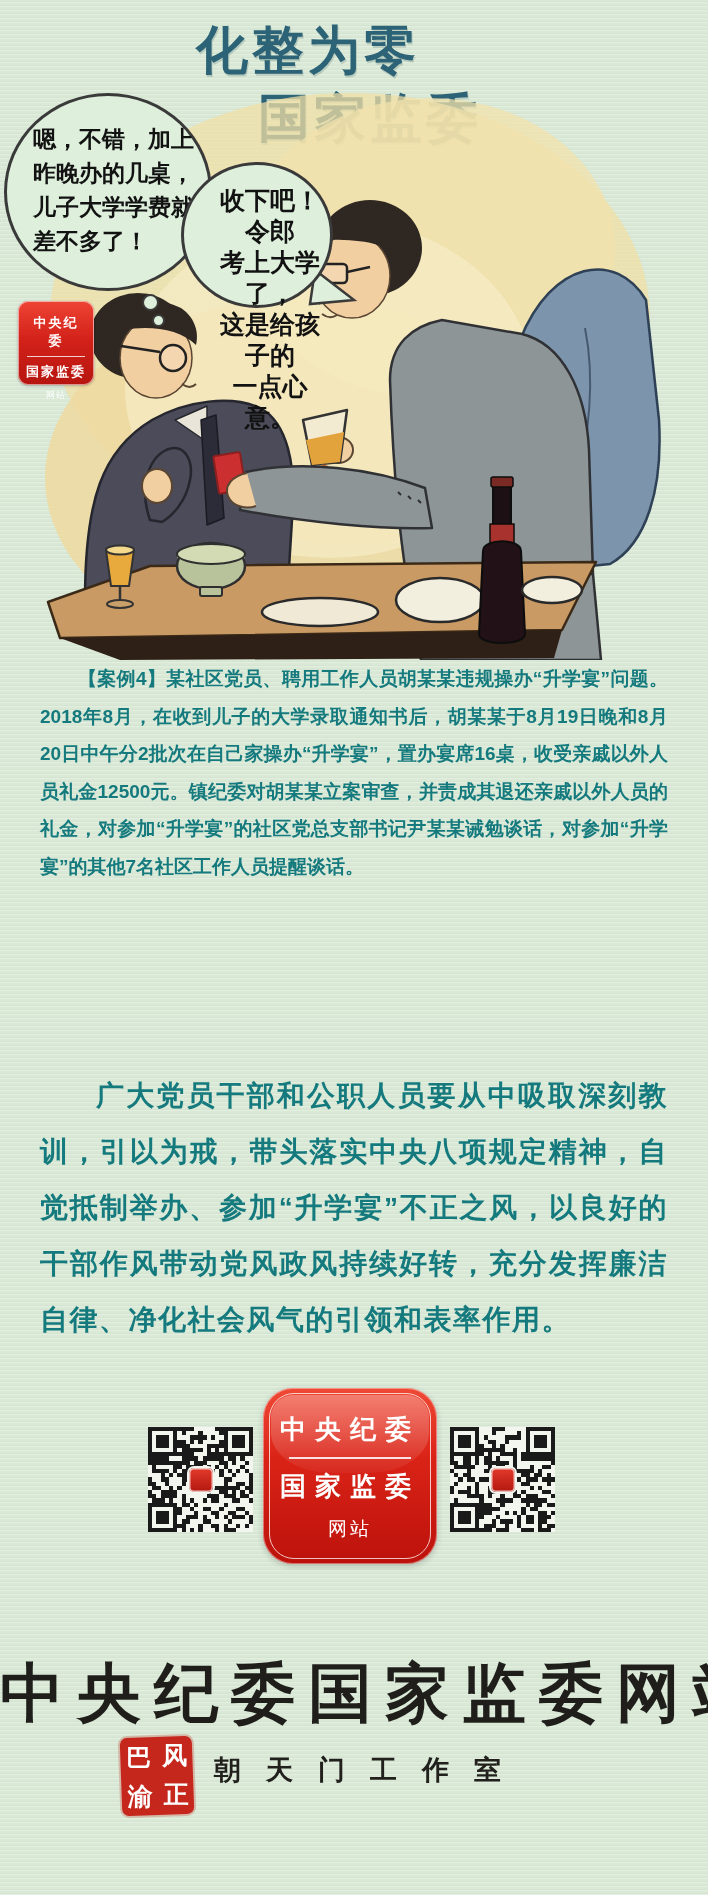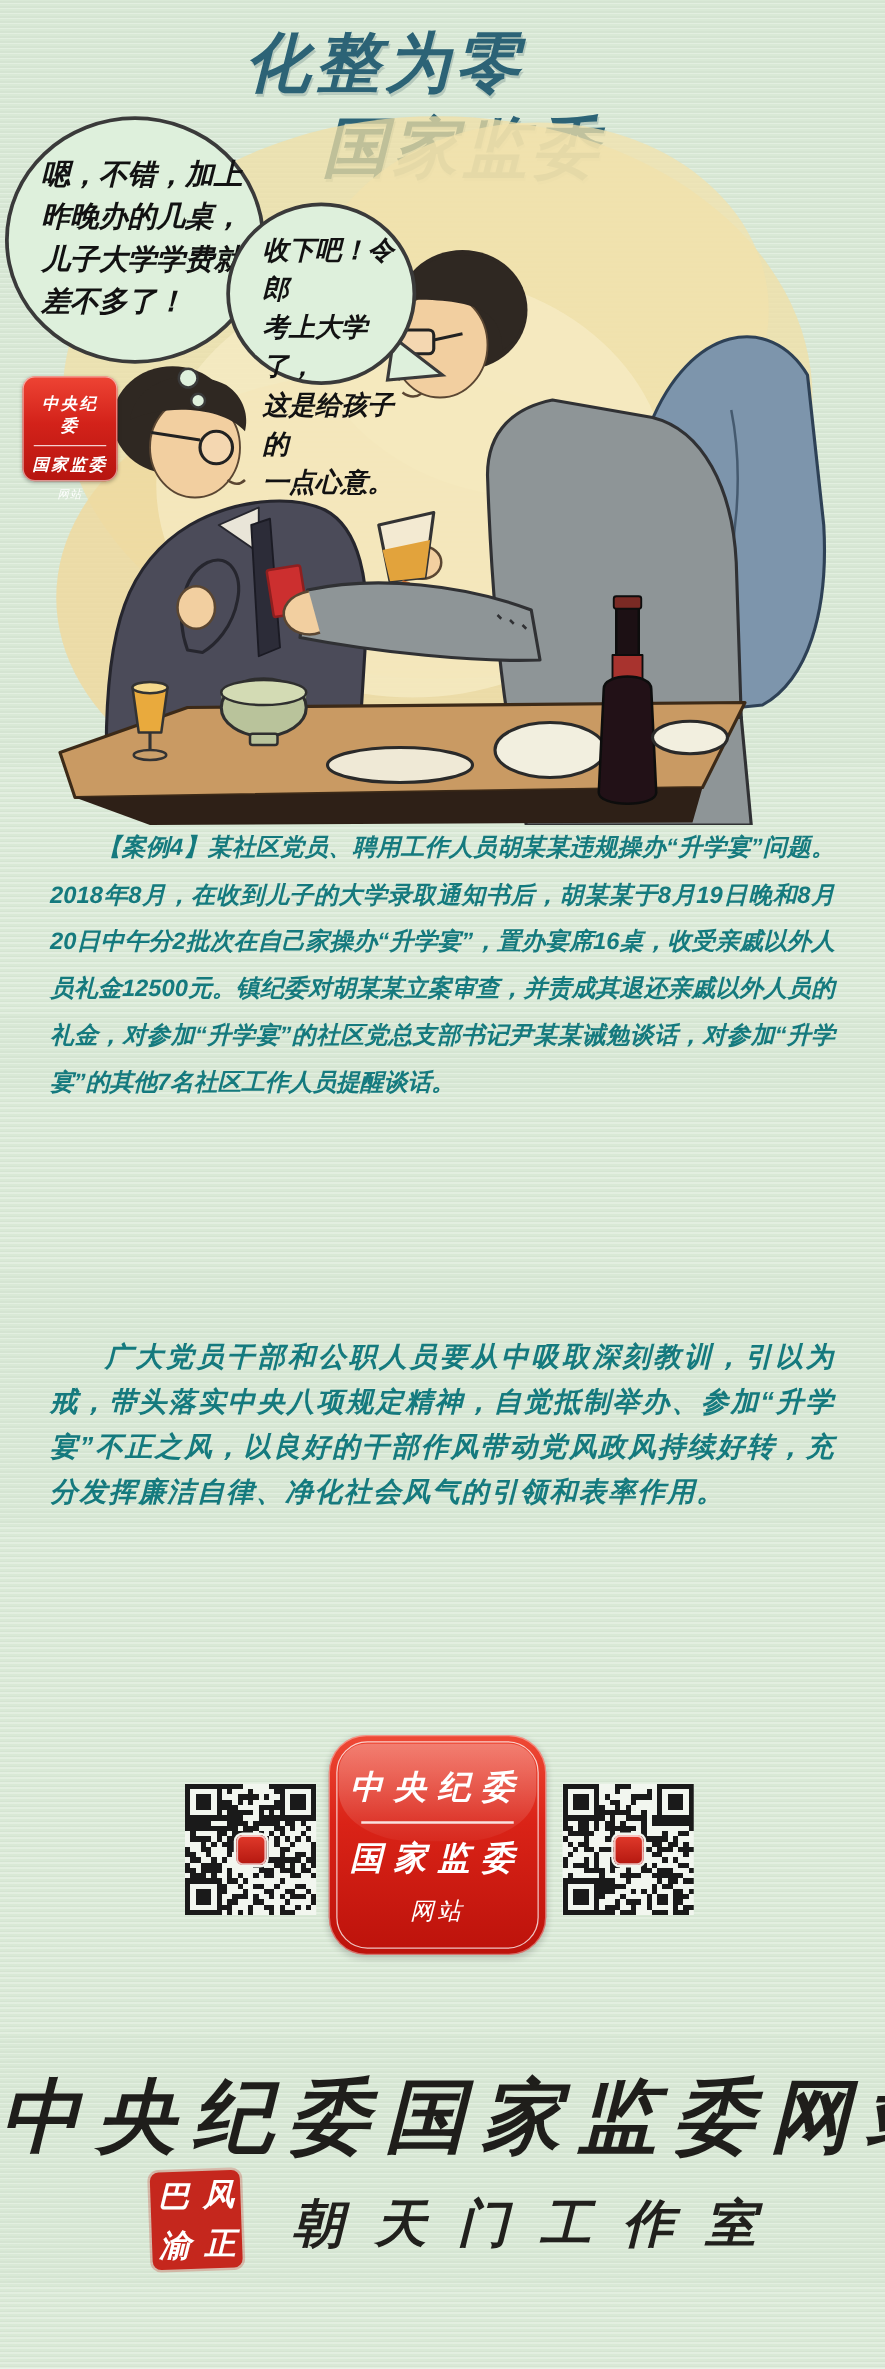--- a/index.html
+++ b/index.html
@@ -2,53 +2,52 @@
 <html><head>
 <meta charset="utf-8">
 <style>
   html,body{margin:0;padding:0;}
   .page{
     position:relative;width:708px;height:1895px;overflow:hidden;
     font-family:"Liberation Sans","DejaVu Sans",sans-serif;
     background:
       repeating-linear-gradient(0deg, rgba(255,255,255,.25) 0 1px, rgba(0,0,0,.02) 1px 2px, rgba(255,255,255,0) 2px 4px),
       #d9e9d6;
-    font-style: italic;
   }
   
   .title-line{position:absolute;color:#2c6376;font-weight:800;font-size:52px;letter-spacing:4px;
     text-shadow:1px 2px 0 rgba(20,60,70,.18);white-space:nowrap;}
   .t1{left:196px;top:16px;}
   .t2{left:258px;top:84px;}
   
   .illo{position:absolute;left:0;top:88px;width:600px;height:572px;}
   .illo svg{position:absolute;left:0;top:0;}
   .bubble{position:absolute;background:#def0dc;border:3px solid #3a3a3a;border-radius:50%;
     color:#121212;font-weight:700;white-space:pre-line;z-index:3;box-sizing:border-box;}
   .thought{left:4px;top:5px;width:208px;height:198px;font-size:23px;line-height:34px;
     padding:26px 0 0 26px;}
-  .speech{left:181px;top:74px;width:152px;height:146px;font-size:21px;line-height:31px;
-    padding:20px 0 0 26px;}
+  .speech{left:181px;top:74px;width:152px;height:146px;font-size:25px;line-height:31px;
+    padding:20px 0 0 26px;text-align:center;}
   .dot{position:absolute;background:#def0dc;border:2.5px solid #3a3a3a;border-radius:50%;z-index:3;}
   .d1{left:142px;top:206px;width:13px;height:13px;}
   .d2{left:152px;top:226px;width:9px;height:9px;}
   
   .mini-badge{position:absolute;left:18px;top:213px;width:76px;height:84px;border-radius:10px;
     background:linear-gradient(180deg,#ee4434 0%,#d3221a 45%,#b6150f 100%);
     box-shadow:inset 0 0 0 1px rgba(255,255,255,.55), 0 1px 3px rgba(0,0,0,.25);
     color:#fff;text-align:center;z-index:4;}
   .mini-badge .l1{font-size:13px;font-weight:700;letter-spacing:2px;margin-top:13px;padding-bottom:6px;
     border-bottom:1px solid rgba(255,255,255,.8);width:58px;margin-left:9px;}
   .mini-badge .l2{font-size:13px;font-weight:700;letter-spacing:2px;margin-top:6px;}
   .mini-badge .l3{font-size:9px;margin-top:8px;letter-spacing:1px;opacity:.95;}
   
   .para{position:absolute;left:40px;width:628px;color:#157a7e;font-weight:700;
     text-align:justify;text-indent:2em;}
   .para1{top:660px;font-size:19px;line-height:37.5px;}
-  .para2{top:1068px;font-size:22px;line-height:36px;letter-spacing:1.5px;}
+  .para2{top:1068px;font-size:28px;line-height:56px;letter-spacing:1.5px;}
   
   .qr{position:absolute;width:105px;height:105px;top:1427px;background:#f2f6ef;z-index:2;}
   .qr-left{left:148px;} .qr-right{left:450px;}
   .qr-logo{position:absolute;left:50%;top:50%;width:24px;height:24px;margin:-12px 0 0 -12px;
     background:linear-gradient(180deg,#e23a2b,#b3170f);border-radius:5px;
     box-shadow:inset 0 0 0 1.5px rgba(255,255,255,.7), 0 0 0 2px #f2f6ef;}
   .big-badge{position:absolute;left:263px;top:1388px;width:174px;height:176px;border-radius:30px;
     background:linear-gradient(180deg,#ef4a36 0%,#da2317 40%,#bc120b 100%);
     box-shadow:inset 0 0 0 1px rgba(255,255,255,.4), 0 2px 6px rgba(0,0,0,.2);
     color:#fff;text-align:center;z-index:3;}
@@ -63,21 +62,21 @@
   .big-badge .l3{position:relative;font-size:19px;margin-top:12px;letter-spacing:3px;z-index:1;}
   
   .site-name{position:absolute;left:0;top:1650px;width:708px;text-align:center;color:#1f1e1b;
     font-size:64px;font-weight:800;letter-spacing:13px;white-space:nowrap;}
   .seal{position:absolute;left:121px;top:1737px;width:72px;height:78px;background:#c5271d;
     border-radius:7px;transform:rotate(-2deg);display:grid;grid-template-columns:1fr 1fr;
     grid-template-rows:1fr 1fr;align-items:center;justify-items:center;
     box-shadow:0 0 0 2px rgba(197,39,29,.25);}
   .seal span{color:#fff;font-family:"Liberation Serif","DejaVu Serif",serif;font-weight:700;
     font-size:25px;transform:rotate(2deg);}
-  .studio{position:absolute;left:234px;top:1752px;color:#21201d;font-size:41px;font-weight:700;
+  .studio{position:absolute;left:214px;top:1752px;color:#21201d;font-size:27px;font-weight:700;
     letter-spacing:25px;font-family:"Liberation Sans","DejaVu Sans",sans-serif;white-space:nowrap;}
 </style>
 </head>
 <body>
 
 <div class="page">
 
   <div class="title-line t1">化整为零</div>
   <div class="title-line t2">国家监委</div>
 

